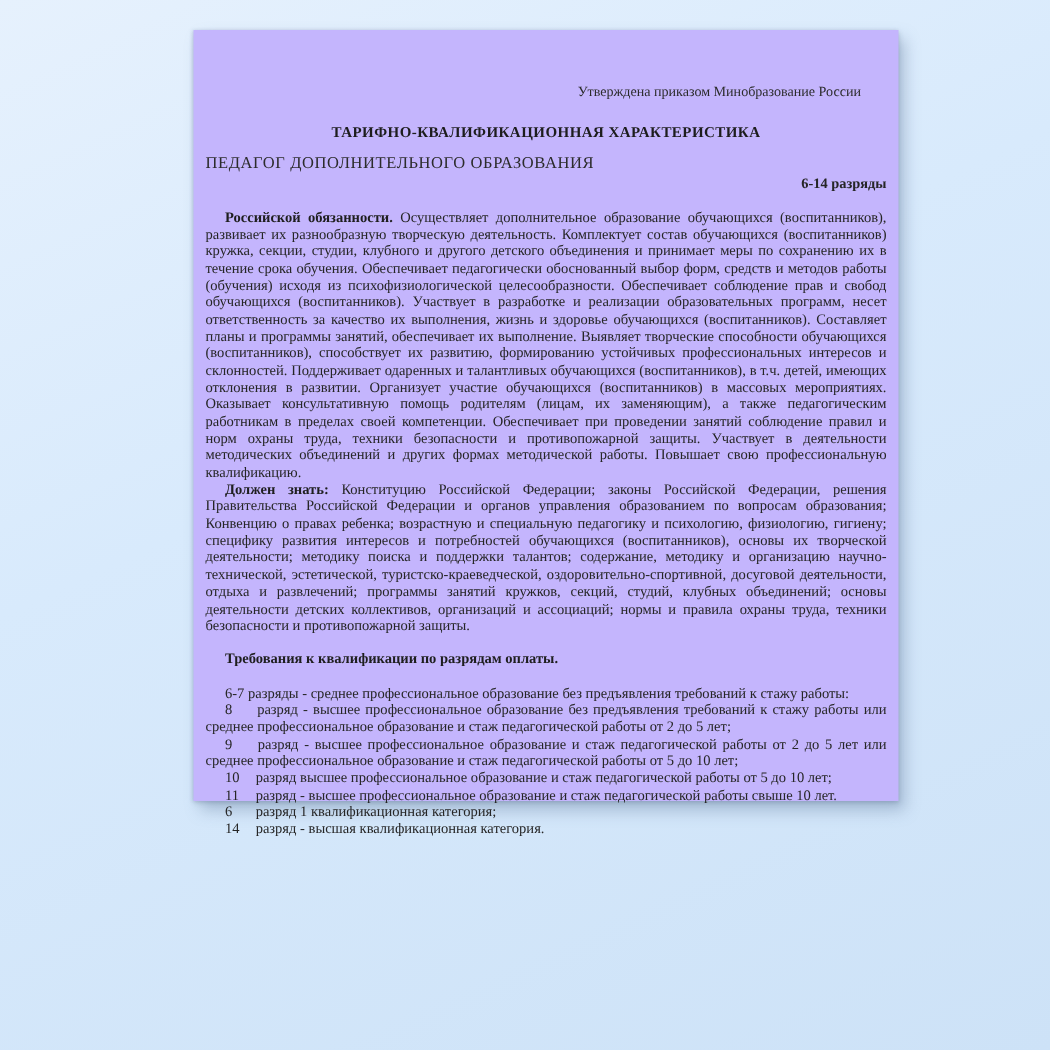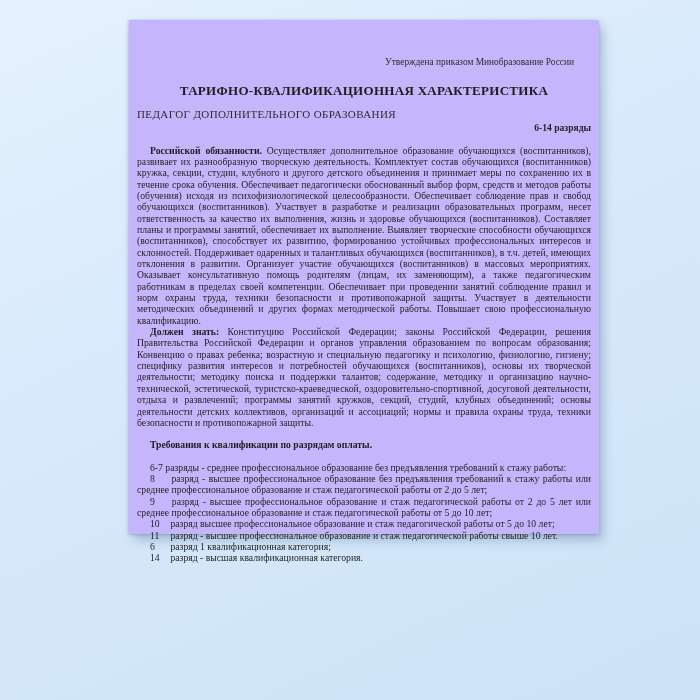--- a/index.html
+++ b/index.html
@@ -27,21 +27,21 @@
     padding-right: 17px;
     text-align: right;
     font-size: 9.4px;
     line-height: 11.6px;
     color: #2c2c2c;
   }
   .doc-title {
     margin-top: 14px;
     text-align: center;
     font-weight: bold;
-    font-size: 13px;
+    font-size: 10px;
     letter-spacing: 0.3px;
     color: #1d1d1d;
   }
   .doc-subtitle {
     margin-top: 9px;
     text-align: left;
     font-size: 11px;
     letter-spacing: 0.4px;
     color: #2c2c2c;
   }

